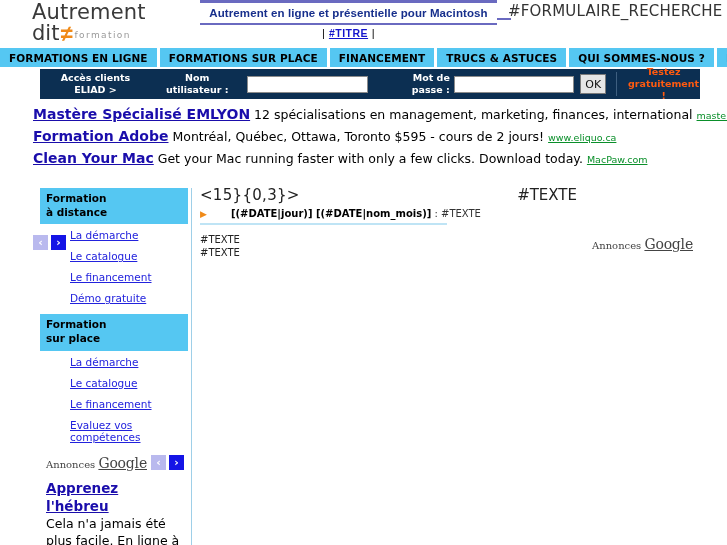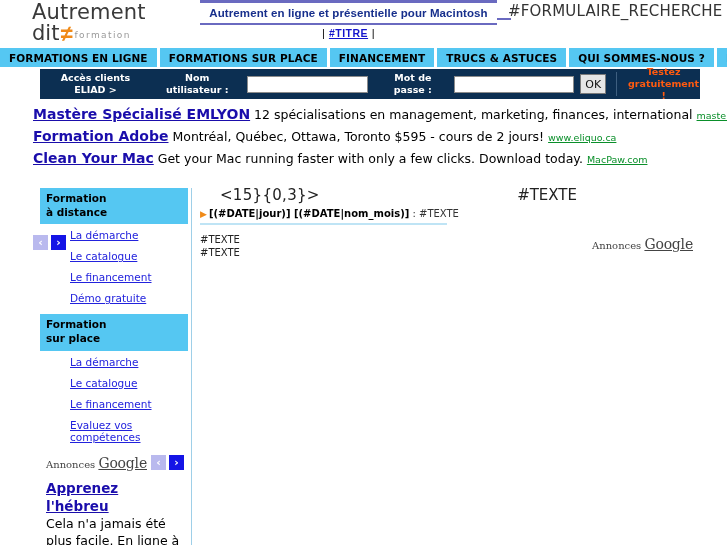--- a/index.html
+++ b/index.html
@@ -153,21 +153,21 @@
   .lb-label {
     font-size: 9.5px;
     font-weight: bold;
     line-height: 1.25;
     text-align: center;
     font-family: "DejaVu Sans", sans-serif;
     white-space: pre-line;
   }
   .lb-acces { width: 120px; }
   .lb-user { width: 100px; }
-  .lb-pass { width: 80px; text-align: center; padding-left: 4px; }
+  .lb-pass { width: 80px; text-align: right; padding-left: 4px; }
   .lb-input {
     width: 110px;
     height: 15px;
     background: #fff;
     border: 1px solid #8b8b8b;
     margin: 0 4px;
   }
   .lb-input.wide { width: 128px; }
   .ok-btn {
     width: 26px;
@@ -329,21 +329,20 @@
   
   .main {
     position: absolute;
     left: 200px;
     top: 186px;
     width: 510px;
   }
   .main-row {
     display: flex;
     align-items: flex-start;
-    margin-left: 20px;
   }
   .boucle {
     font-size: 15px;
     color: #222;
     font-family: "DejaVu Sans", sans-serif;
     letter-spacing: 0.3px;
   }
   .main-texte {
     font-size: 15px;
     color: #222;
@@ -359,20 +358,21 @@
   }
   .tri {
     color: #f08a18;
     font-size: 9px;
     margin-right: 2px;
   }
   .date-bold {
     font-weight: bold;
     color: #000;
     font-size: 10px;
+    margin-left: 22px;
   }
   .date-tail {
     color: #333;
     font-size: 10px;
   }
   .underbar {
     width: 247px;
     height: 2px;
     background: #bfe4f5;
     margin-top: 4px;

